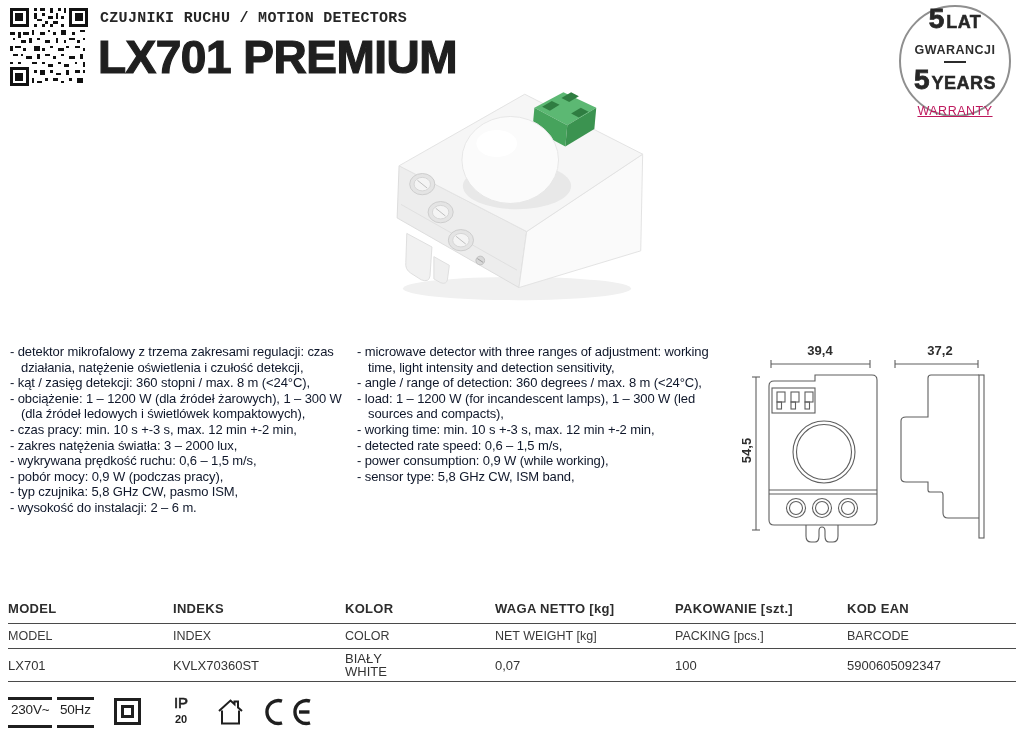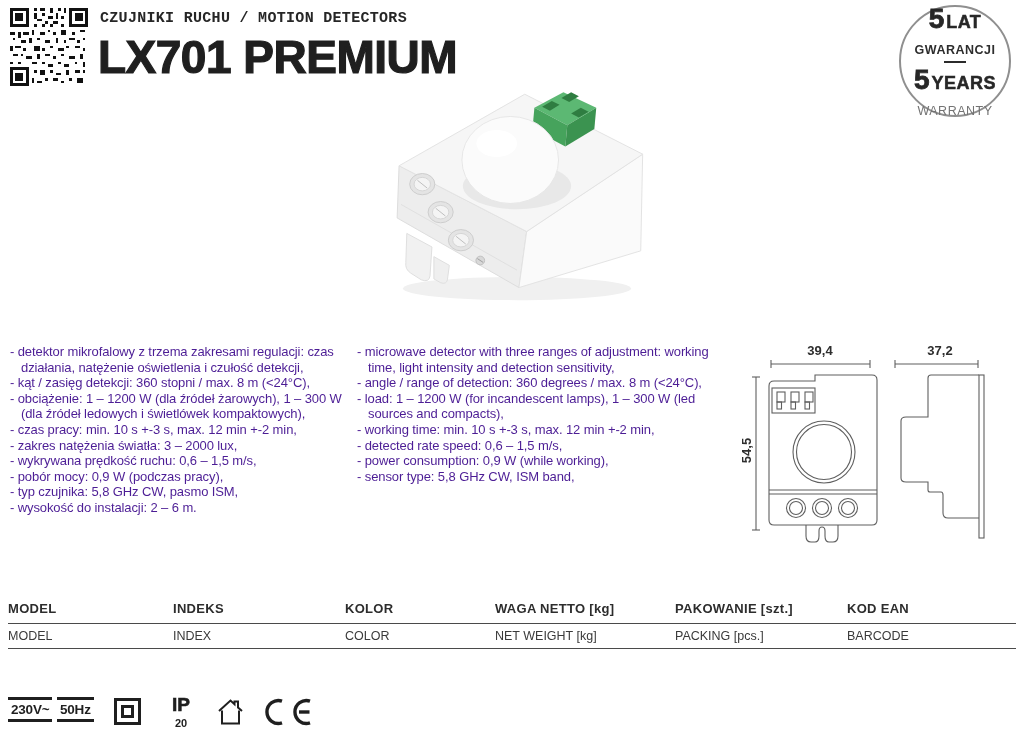--- a/index.html
+++ b/index.html
@@ -16,28 +16,28 @@
 
   
   .badge { position:absolute; left:899px; top:5px; width:112px; height:112px;
            border:2px solid #8f8f8f; border-radius:50%; background:#fff;
            display:flex; flex-direction:column; align-items:center; justify-content:center; }
   .badge .big { display:flex; align-items:baseline; line-height:1; color:#272727; }
   .badge .num { font-size:28px; font-weight:bold; -webkit-text-stroke:.8px #272727; }
   .badge .unit { font-size:18px; font-weight:bold; margin-left:2px; letter-spacing:.5px;
                  -webkit-text-stroke:.5px #272727; }
   .badge .sub { font-size:12.5px; font-weight:bold; letter-spacing:.5px; color:#2e2e2e; margin-top:10px; }
-  .badge .sub.en { font-weight:normal; color:#737373; }
+  .badge .sub.en { font-weight:normal; color:#be185d;text-decoration:underline; }
   .badge .divider { width:22px; border-top:2px solid #2b2b2b; margin:4px 0 3px 0; }
 
   
   .photo { position:absolute; left:372px; top:85px; width:290px; height:235px; }
 
   
-  .specs { position:absolute; top:344px; font-size:13px; line-height:15.6px; color:#4c1d95;
+  .specs { position:absolute; top:344px; font-size:13px; line-height:15.6px; color:#0f172a;
            letter-spacing:-0.1px; }
   .specs.pl { left:10px;  width:345px; }
   .specs.en { left:357px; width:352px; }
   .spec-item { padding-left:11px; text-indent:-11px; }
 
   
   .drawings { position:absolute; left:740px; top:340px; width:288px; height:235px; }
   .drawings svg { position:absolute; left:0; top:0; }
   .dim { position:absolute; font-size:13px; font-weight:bold; color:#2e2e2e; text-align:center; }
   .dim.front-w { left:50px; top:3px; width:60px; }
@@ -51,28 +51,28 @@
   .trow.hpl { height:31px; border-bottom:1px solid #4a4a4a; font-size:13px; font-weight:bold;
               letter-spacing:.3px; color:#2d2d2d; }
   .trow.hen { height:25px; border-bottom:1px solid #4a4a4a; font-size:12.5px; color:#3a3a3a; }
   .trow.data { height:33px; border-bottom:1px solid #4a4a4a; font-size:13px; color:#333; }
   .color-cell span { display:block; line-height:13px; }
 
   
   .certs { position:absolute; left:0; top:692px; width:340px; height:40px; }
   .cert { position:absolute; color:#1f1f1f; }
   .ratebox { border-top:3.5px solid #1f1f1f; border-bottom:3.5px solid #1f1f1f;
-             font-size:13.5px; font-weight:bold; padding:2px 3px 2px 3px; letter-spacing:-0.2px; }
+             font-size:13.5px; font-weight:normal; padding:2px 3px 8px 3px; letter-spacing:-0.2px; }
   .cert-230v { left:8px; top:5px; }
   .cert-50hz { left:57px; top:5px; }
   .dins { left:114px; top:6px; width:27px; height:27px; border:3px solid #1f1f1f;
           display:flex; align-items:center; justify-content:center; }
   .dins .inner { width:13px; height:13px; border:3px solid #1f1f1f; }
   .ip20 { left:167px; top:3px; width:28px; text-align:center; line-height:1; }
-  .ip20 .ip { font-size:19px; font-weight:bold; -webkit-text-stroke:.6px #1f1f1f; }
+  .ip20 .ip { font-size:15px; font-weight:normal; -webkit-text-stroke:.6px #1f1f1f; }
   .ip20 .v  { font-size:11px; font-weight:bold; margin-top:4px; }
   .house { left:215px; top:5px; }
   .ce { left:258px; top:6px; }
 </style>
 </head>
 <body>
 
 <div class="page">
 
   <svg class="qr" viewBox="0 0 29 29" shape-rendering="crispEdges">
@@ -241,20 +241,31 @@
       <div>KOD EAN</div>
     </div>
     <div class="trow hen">
       <div>MODEL</div>
       <div>INDEX</div>
       <div>COLOR</div>
       <div>NET WEIGHT [kg]</div>
       <div>PACKING [pcs.]</div>
       <div>BARCODE</div>
     </div>
+    <div class="trow data">
+      <div>LX701</div>
+      <div>KVLX70360ST</div>
+      <div class="color-cell">
+        <span>BIAŁY</span>
+        <span>WHITE</span>
+      </div>
+      <div>0,07</div>
+      <div>100</div>
+      <div>5900605092347</div>
+    </div>
   </div>
 
   <div class="certs">
     <div class="cert cert-230v ratebox">230V~</div>
     <div class="cert cert-50hz ratebox">50Hz</div>
     <div class="cert dins">
         <div class="inner"></div>
       </div>
     <div class="cert ip20">
       <div class="ip">IP</div>

